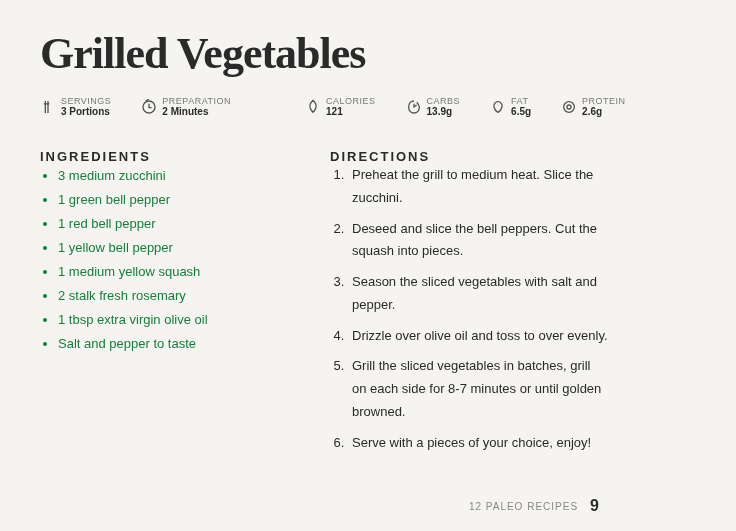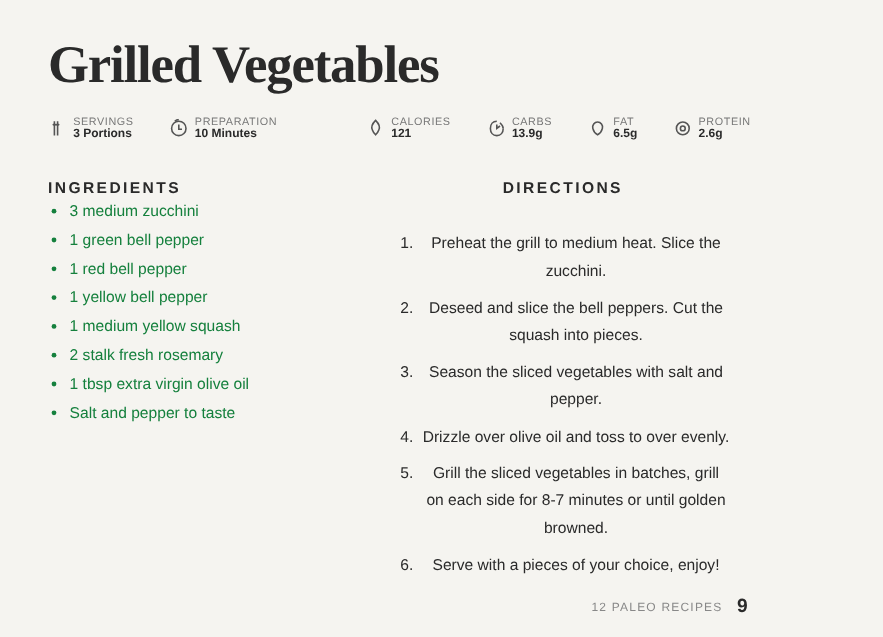--- a/index.html
+++ b/index.html
@@ -65,21 +65,20 @@
     }
     .content {
       display: flex;
       gap: 40px;
     }
     .ingredients {
       width: 250px;
     }
     .directions {
       flex: 1;
-      text-align: center;
     }
     .section-title {
       font-family: Arial, sans-serif;
       font-size: 13px;
       font-weight: 900;
       letter-spacing: 2px;
       text-transform: uppercase;
     }
     ul.ingredient-list {
       list-style: disc;
@@ -88,30 +87,29 @@
       font-size: 13px;
       line-height: 1.85;
       color: #15803d;
     }
     ol.direction-list {
       padding-left: 18px;
       font-family: Arial, sans-serif;
       font-size: 13px;
       line-height: 1.75;
       color: #2a2a2a;
-      margin-top: 28px;
     }
     ol.direction-list li {
       margin-bottom: 8px;
       padding-left: 4px;
     }
     .footer {
       position: absolute;
       bottom: 16px;
-      right: 24px;
+      right: 48px;
       font-family: Arial, sans-serif;
       font-size: 10px;
       color: #888;
       letter-spacing: 1px;
       text-transform: uppercase;
       display: flex;
       align-items: center;
       gap: 12px;
     }
     .footer-page {
@@ -153,21 +151,21 @@
     <div class="meta-item">
       <span class="meta-icon">
         <svg class="icon-svg" viewBox="0 0 24 24" fill="none" stroke="#555" stroke-width="2">
           <circle cx="12" cy="12" r="9"></circle>
             <path d="M12 7 L12 13 L16 13"></path>
           <path d="M7 3 Q9 1 12 1"></path>
         </svg>
       </span>
       <div class="meta-text">
         <span class="meta-label">PREPARATION</span>
-        <span class="meta-value">10 Minutes</span>
+        <span class="meta-value">2 Minutes</span>
       </div>
     </div>
 
 
     <div class="divider"></div>
 
     <div class="meta-item">
       <span class="meta-icon">
         <svg class="icon-svg" viewBox="0 0 24 24" fill="none" stroke="#555" stroke-width="2">
           <path d="M12 2 C8 6 6 10 8 14 C9 17 12 20 12 20 C12 20 15 17 16 14 C18 10 16 6 12 2Z"></path>

